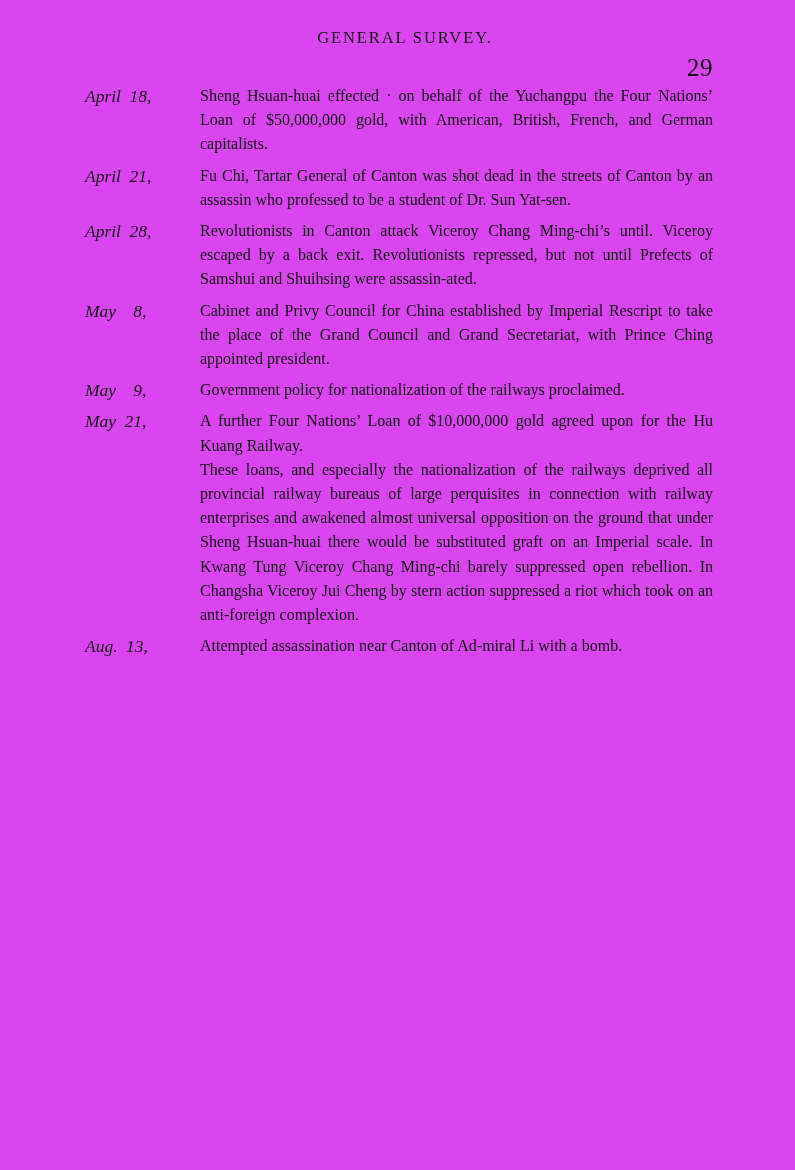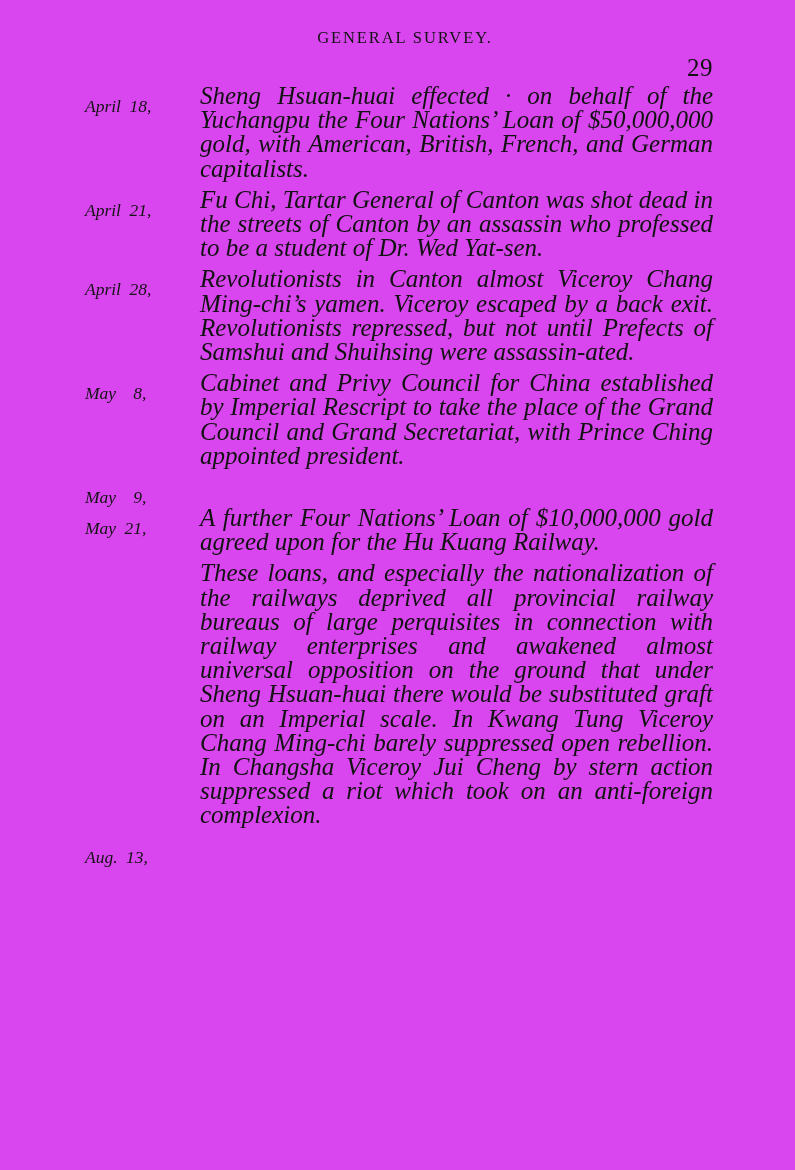--- a/index.html
+++ b/index.html
@@ -64,48 +64,47 @@
     position: relative;
     min-height: 24px;
     padding-left: 115px;   
     margin-bottom: 7px;
   }
   .entry:last-child { margin-bottom: 0; }
 
   .date-label {
     position: absolute;
     left: 0;
-    top: 10px;
+    top: 0;
     width: 92px;
     font-style: italic;
     font-size: 17.5px;
     line-height: 24.2px;
     color: #141414;
     white-space: nowrap;
   }
   .date-label .month {
     display: inline-block;
   }
   .date-label .day {
     display: inline-block;
     min-width: 26px;
     text-align: right;
   }
 
   .para {
-    font-size: 25px;
+    font-size: 16px;
     line-height: 24.2px;
     text-align: justify;
     text-justify: inter-word;
     color: #121212;
     margin: 0;
     hyphens: none;
-    font-style: italic;
   }
-  .para + .para { margin-top: 7px; }
+  .para + .para { margin-top: 0; }
   .para.last-ragged {
     text-align-last: left;
   }
 </style>
 </head>
 <body>
 
 <div class="page">
 
   <div class="running-head">
@@ -113,36 +112,38 @@
     <div class="folio">29</div>
   </div>
 
   <div class="entries">
       <div class="entry">
         <div class="date-label"><span class="month">April</span> <span class="day">18,</span></div>
         <p class="para last-ragged">Sheng Hsuan-huai effected · on behalf of the Yuchangpu the Four Nations’ Loan of $50,000,000 gold, with American, British, French, and German capitalists.</p>
       </div>
       <div class="entry">
         <div class="date-label"><span class="month">April</span> <span class="day">21,</span></div>
-        <p class="para last-ragged">Fu Chi, Tartar General of Canton was shot dead in the streets of Canton by an assassin who professed to be a student of Dr. Wed Yat-sen.</p>
+        <p class="para last-ragged">Fu Chi, Tartar General of Canton was shot dead in the streets of Canton by an assassin who professed to be a student of Dr. Sun Yat-sen.</p>
       </div>
       <div class="entry">
         <div class="date-label"><span class="month">April</span> <span class="day">28,</span></div>
-        <p class="para last-ragged">Revolutionists in Canton almost Viceroy Chang Ming-chi’s yamen.  Viceroy escaped by a back exit.  Revolutionists repressed, but not until Prefects of Samshui and Shuihsing were assassin-ated.</p>
+        <p class="para last-ragged">Revolutionists in Canton attack Viceroy Chang Ming-chi’s until.  Viceroy escaped by a back exit.  Revolutionists repressed, but not until Prefects of Samshui and Shuihsing were assassin-ated.</p>
       </div>
       <div class="entry">
         <div class="date-label"><span class="month">May</span> <span class="day">8,</span></div>
         <p class="para last-ragged">Cabinet and Privy Council for China established by Imperial Rescript to take the place of the Grand Council and Grand Secretariat, with Prince Ching appointed president.</p>
       </div>
       <div class="entry">
         <div class="date-label"><span class="month">May</span> <span class="day">9,</span></div>
+        <p class="para last-ragged">Government policy for nationalization of the railways proclaimed.</p>
       </div>
       <div class="entry">
         <div class="date-label"><span class="month">May</span> <span class="day">21,</span></div>
         <p class="para last-ragged">A further Four Nations’ Loan of $10,000,000 gold agreed upon for the Hu Kuang Railway.</p>
         <p class="para last-ragged">These loans, and especially the nationalization of the railways deprived all provincial railway bureaus of large perquisites in connection with railway enterprises and awakened almost universal opposition on the ground that under Sheng Hsuan-huai there would be substituted graft on an Imperial scale.  In Kwang Tung Viceroy Chang Ming-chi barely suppressed open rebellion.  In Changsha Viceroy Jui Cheng by stern action suppressed a riot which took on an anti-foreign complexion.</p>
       </div>
       <div class="entry">
         <div class="date-label"><span class="month">Aug.</span> <span class="day">13,</span></div>
+        <p class="para last-ragged">Attempted assassination near Canton of Ad-miral Li with a bomb.</p>
       </div>
     </div>
 
 </div>
 
 </body></html>

